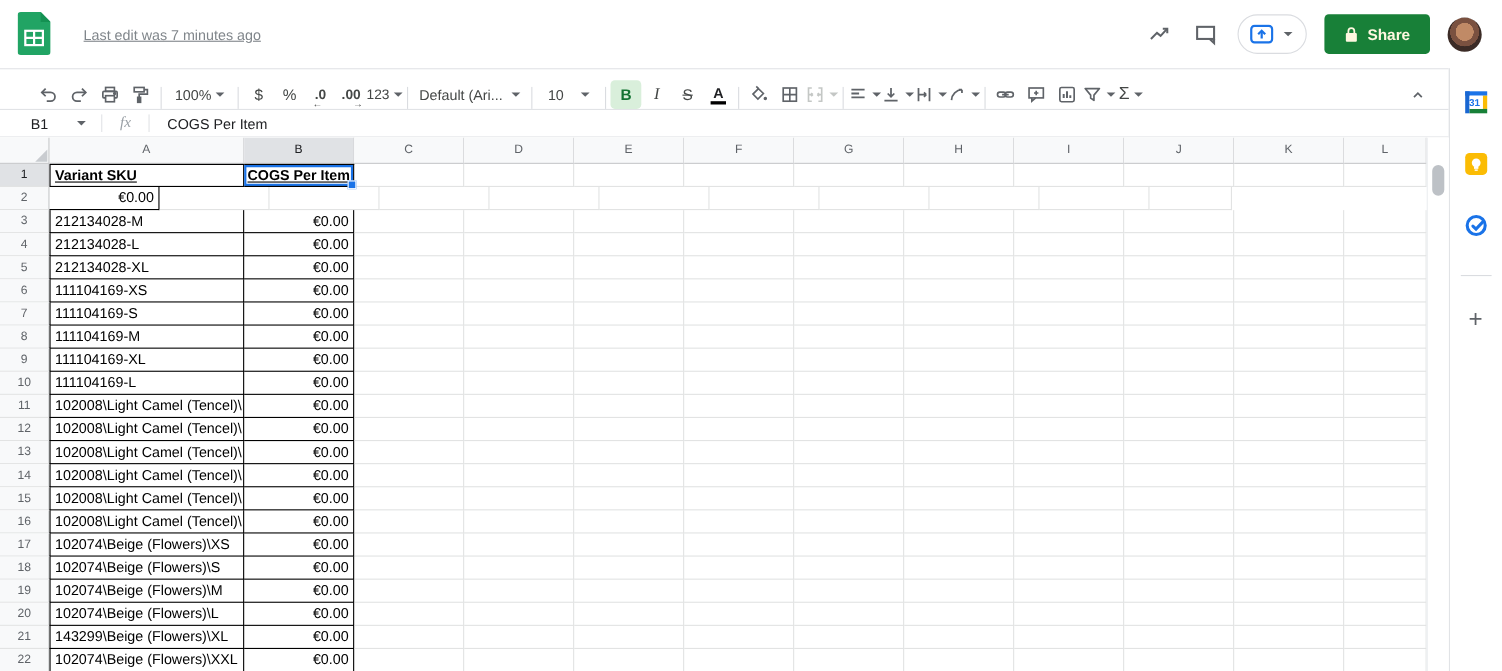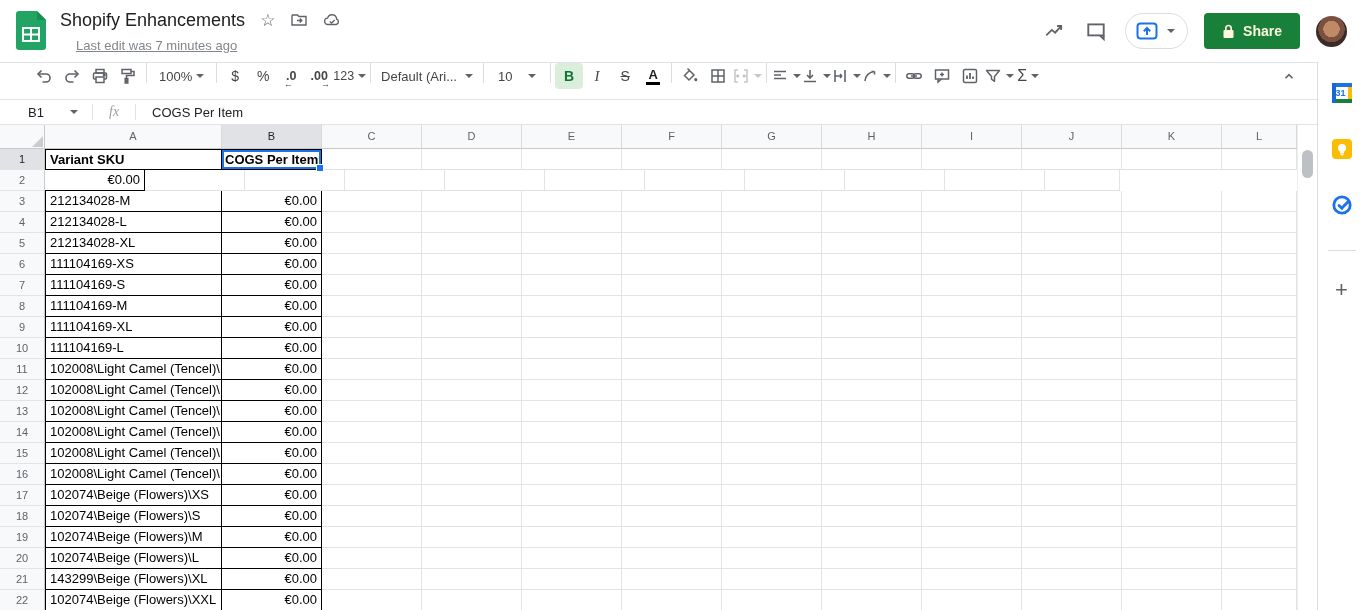--- a/index.html
+++ b/index.html
@@ -21,21 +21,21 @@
   .present-btn { display:flex; align-items:center; gap:5px; border:1px solid #dadce0; border-radius:18px;
     height:36px; padding:0 12px 0 10px; background:#fff; }
   .share-btn { display:flex; align-items:center; gap:8px; background:#188038; color:#fef7e0;
     border:none; border-radius:4px; height:36px; padding:0 18px; font-size:14px; font-weight:bold; }
   .avatar { width:31px; height:31px; border-radius:50%;
     background:radial-gradient(circle at 50% 42%, #c08a66 0 34%, #7a5140 35% 55%, #3b2b26 56% 100%); }
 
   
   .main-col { width:1317px; }
   .toolbar { height:38px; border-top:1px solid #e1e3e6; border-bottom:1px solid #e1e3e6;
-    display:flex; align-items:flex-start; padding:0 14px 0 30px; color:#444746; }
+    display:flex; align-items:flex-end; padding:0 14px 0 30px; color:#444746; }
   .tb-btn { height:26px; min-width:28px; display:flex; align-items:center; justify-content:center;
     border-radius:4px; color:#444746; font-size:14px; }
   .tb-sep { width:1px; height:20px; background:#dadce0; margin:0 4px; flex:0 0 auto; }
   .caret { width:0; height:0; border-left:4px solid transparent; border-right:4px solid transparent;
     border-top:4px solid #5f6368; margin-left:4px; }
   .caret.dis { border-top-color:#c4c7c5; }
   .tb-txt { font-size:13px; color:#444746; }
   .zoom-box { display:flex; align-items:center; padding:0 8px; }
   .font-box { display:flex; align-items:center; width:104px; justify-content:space-between; padding:0 6px; }
   .size-box { display:flex; align-items:center; width:58px; justify-content:space-between; padding:0 10px; }
@@ -68,21 +68,21 @@
     font-size:11px; color:#5f6368; text-align:center; line-height:23px; }
   .col-h.sel-h, .row-h.sel-h { background:#e0e2e5; color:#202124; }
   .grid-row { display:flex; height:21px; }
   .row-h { width:45px; flex:0 0 auto; background:#f8f9fa; border-right:1px solid #c7c8ca;
     border-bottom:1px solid #e2e3e3; font-size:11px; color:#5f6368; text-align:center; line-height:20px; }
   .cell { flex:0 0 auto; font-size:13px; line-height:19px; color:#000; overflow:hidden; white-space:nowrap; }
   .cell-a { width:177px; border-left:1px solid #000; border-right:1px solid #000;
     border-bottom:1px solid #000; padding:0 0 0 4px; }
   .cell-b { width:100px; border-right:1px solid #000; border-bottom:1px solid #000;
     text-align:right; padding:0 4px; }
-  .hdr { font-weight:bold; border-top:1px solid #000; }
+  .hdr { font-weight:bold; border-top:1px solid #000;text-decoration:underline; }
   .cell-b.left { text-align:left; padding-left:3px; }
   .sel-cell { box-shadow:inset 0 0 0 2px #1a73e8; position:relative; overflow:visible; z-index:2; }
   .sel-cell::after { content:''; position:absolute; right:-3px; bottom:-3px; width:6px; height:6px;
     background:#1a73e8; border:1px solid #fff; }
   .cell.empty { border-right:1px solid #e2e3e3; border-bottom:1px solid #e2e3e3; }
 
   .vscroll { position:absolute; left:1297px; top:0; width:20px; height:485px; background:#fff;
     border-left:1px solid #eceef0; }
   .vthumb { width:11px; height:28px; background:#bdc1c6; border-radius:6px; margin:25px 0 0 4px; }
 
@@ -112,36 +112,20 @@
   <div class="logo">
     <svg width="30" height="40" viewBox="0 0 30 40">
       <path d="M3 0 h18 l9 9 v27 a3 3 0 0 1 -3 3 H3 a3 3 0 0 1 -3 -3 V3 a3 3 0 0 1 3 -3 Z" fill="#21a464"></path>
       <path d="M21 0 l9 9 h-9 Z" fill="#149152"></path>
       <rect x="7" y="17" width="16" height="13" fill="none" stroke="#fff" stroke-width="2"></rect>
       <line x1="7" y1="23.5" x2="23" y2="23.5" stroke="#fff" stroke-width="2"></line>
       <line x1="15" y1="17" x2="15" y2="30" stroke="#fff" stroke-width="2"></line>
     </svg>
   </div>
   <div class="title-area">
-    <div class="title-row">
-      <span class="doc-title">Shopify Enhancements</span>
-      <span class="title-ico">☆</span>
-      <span class="title-ico">
-        <svg width="18" height="18" viewBox="0 0 18 18" fill="none" stroke="#5f6368" stroke-width="1.4">
-          <path d="M2 5 V14 H16 V5.5 H9 L7.5 4 H2.5 Z"></path>
-          <path d="M7 9.5 h4.5 M9.8 7.5 l2 2 -2 2"></path>
-        </svg>
-      </span>
-      <span class="title-ico">
-        <svg width="19" height="18" viewBox="0 0 19 18" fill="none" stroke="#5f6368" stroke-width="1.4">
-          <path d="M5 13.5 a3.2 3.2 0 0 1 -.4 -6.4 a4.6 4.6 0 0 1 9 .9 a2.9 2.9 0 0 1 -.4 5.5 Z"></path>
-          <path d="M6.8 10.4 l1.7 1.6 3.2 -3"></path>
-        </svg>
-      </span>
-    </div>
     <div class="menu-row">
       <a class="last-edit">Last edit was 7 minutes ago</a>
     </div>
   </div>
   <div class="top-actions">
     <span class="ta-ico">
       <svg width="22" height="22" viewBox="0 0 20 20" fill="none" stroke="#5f6368" stroke-width="1.7">
         <path d="M3 14 L8 9 L11 11.5 L16.5 5.5"></path>
         <path d="M12.8 5.5 h3.7 v3.7"></path>
       </svg>

